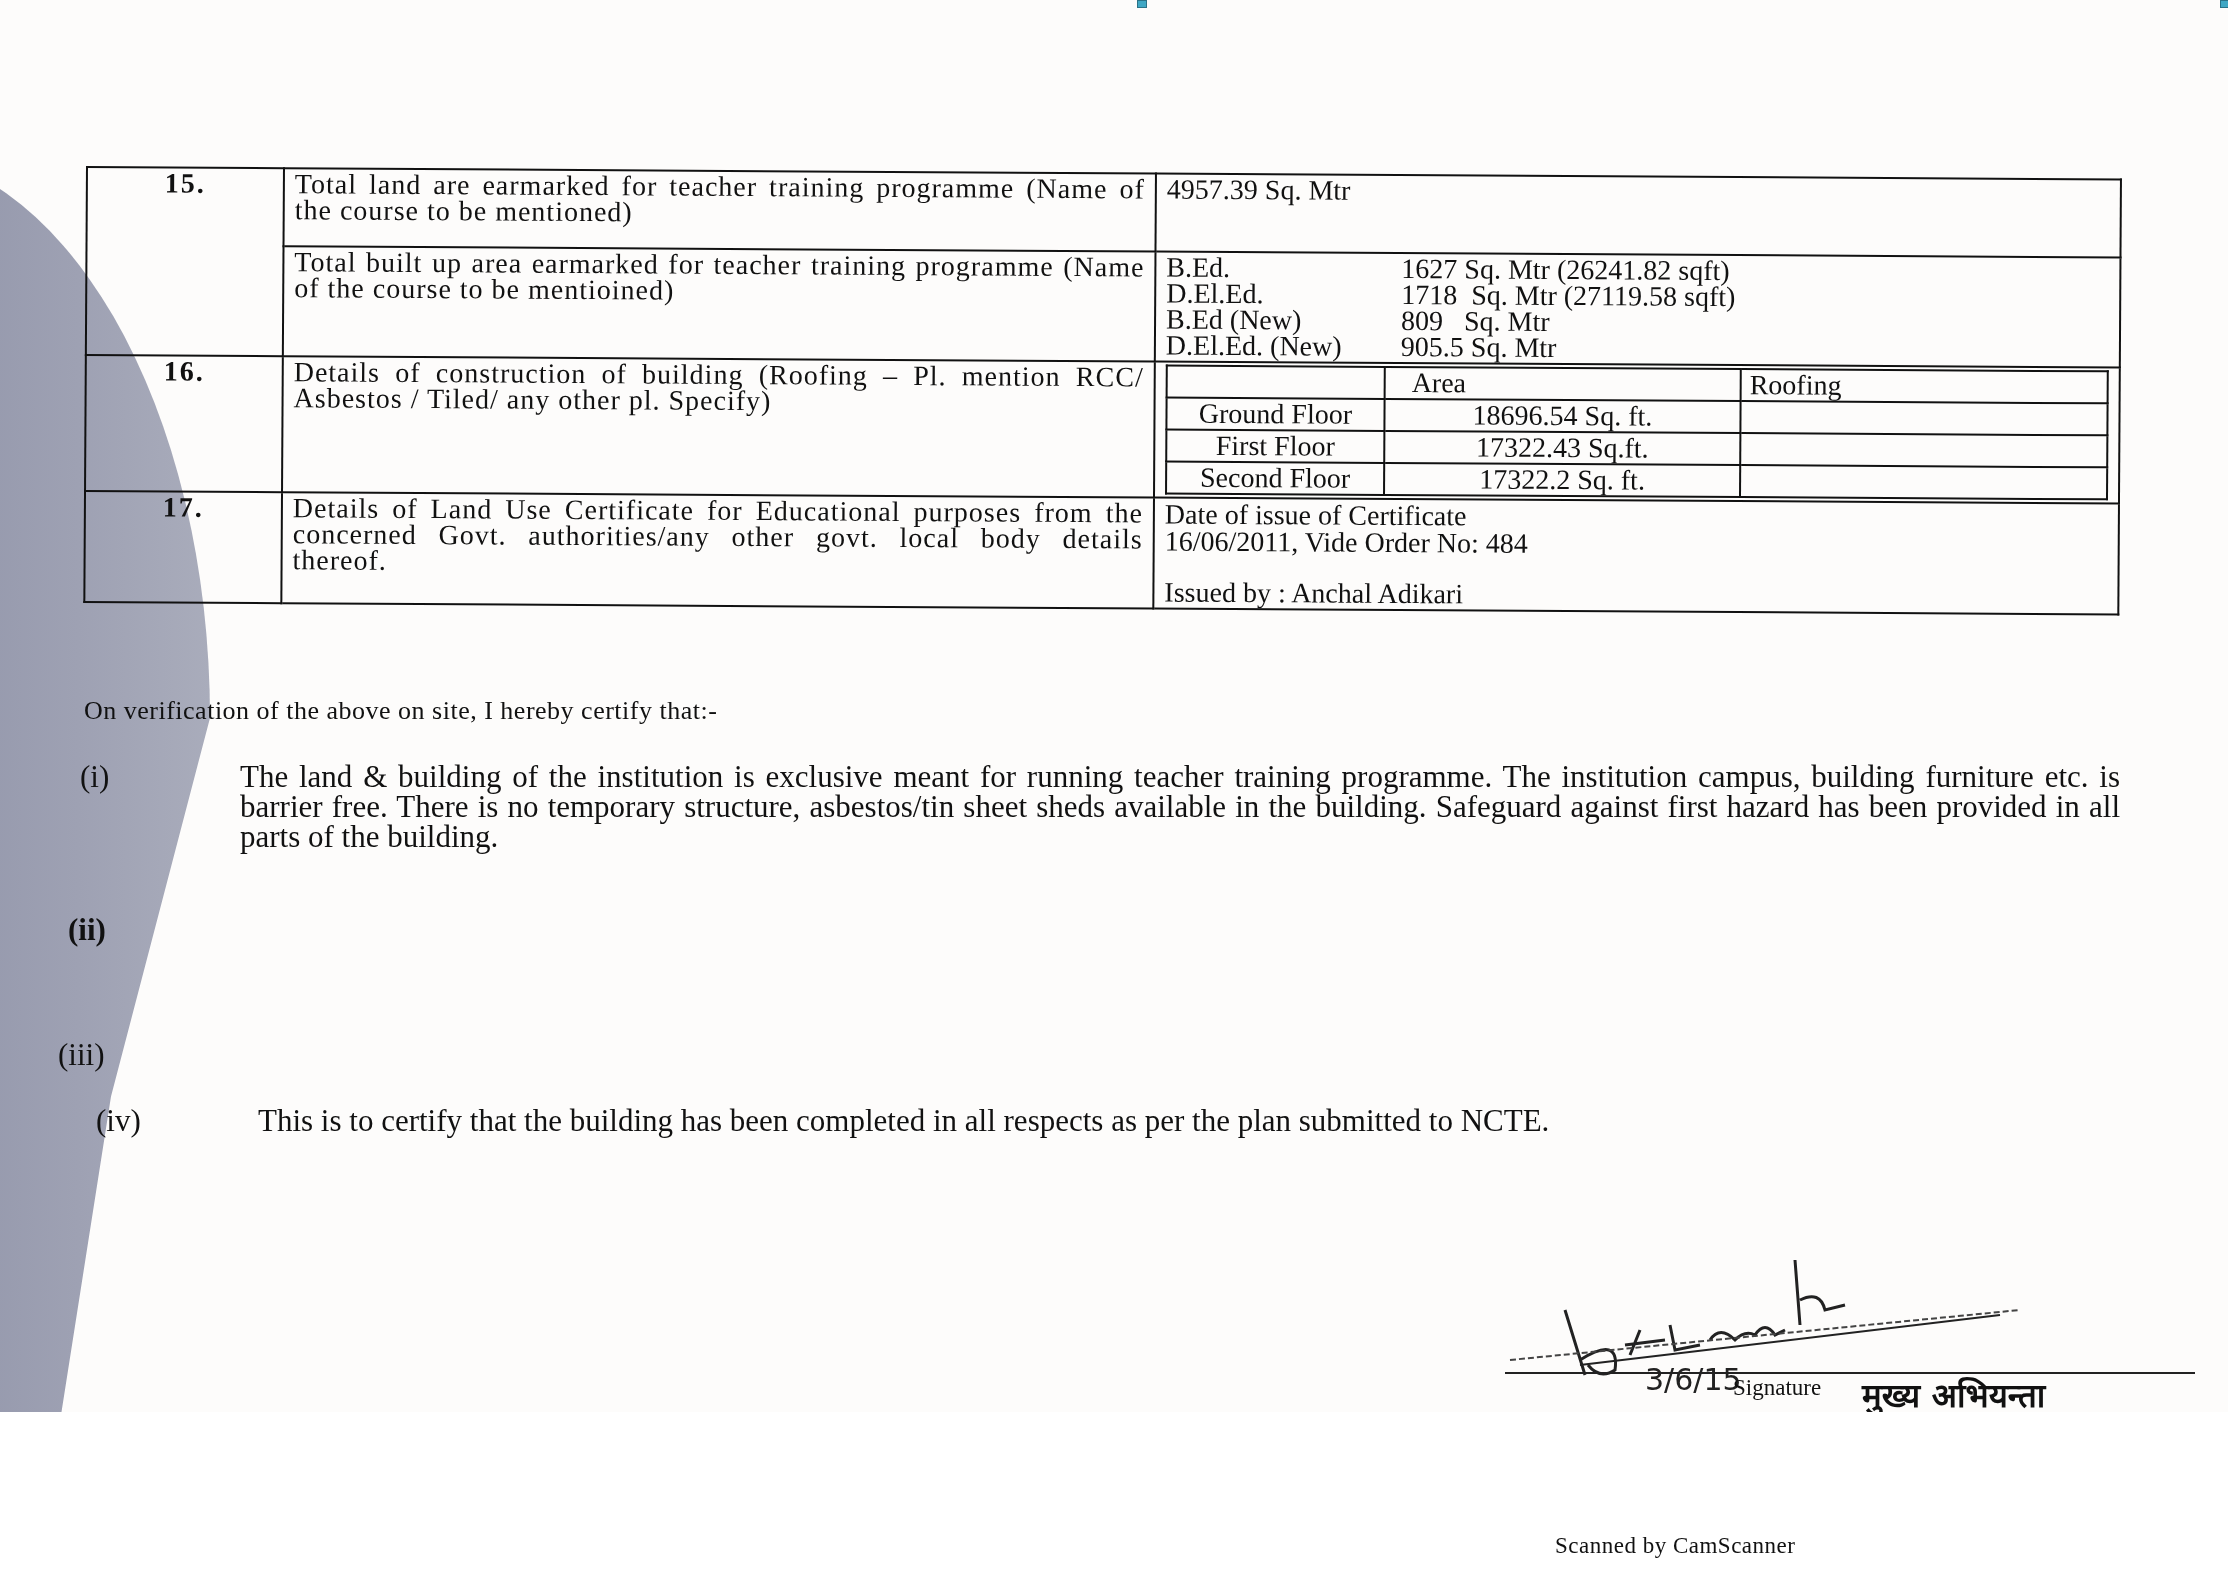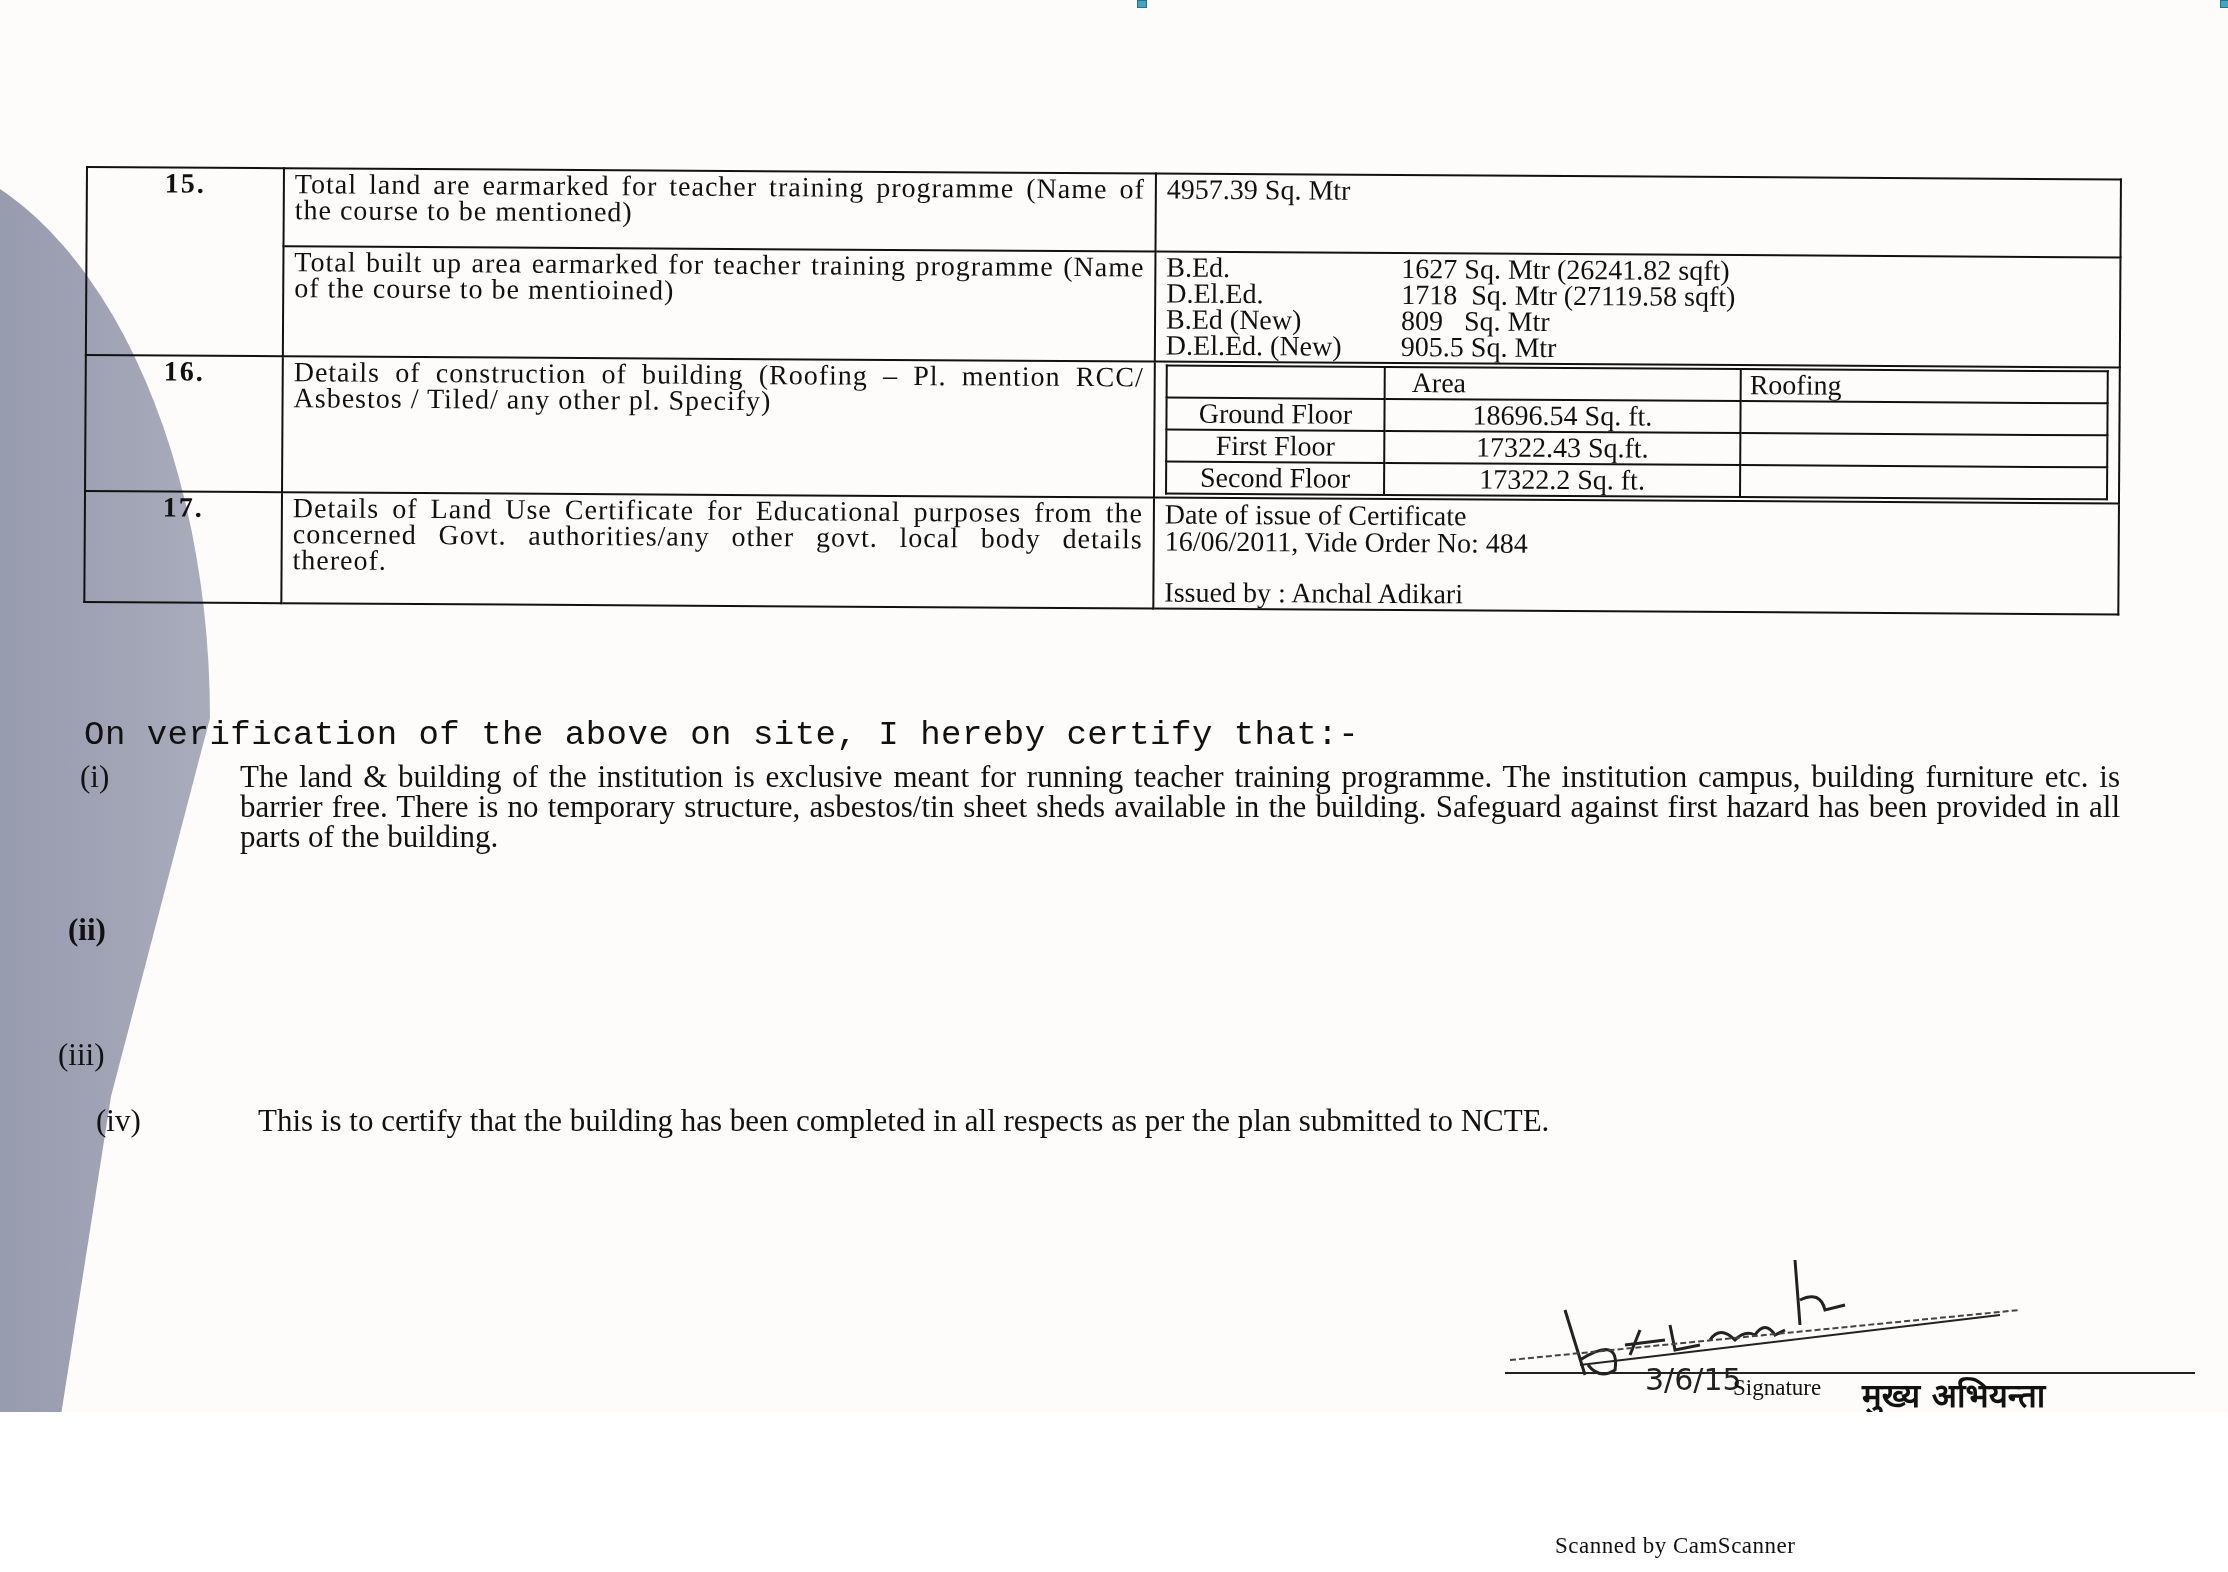--- a/index.html
+++ b/index.html
@@ -34,21 +34,21 @@
   .course-row .cn { width:235px; }
   table.floors { width:100%; border-collapse:collapse; font-size:28px; line-height:26px; }
   table.floors td { border:2px solid #111; padding:2px 8px; text-align:center; vertical-align:top; }
   table.floors td.fl { width:200px; }
   table.floors td.ar { width:320px; }
   table.floors td.rf { text-align:left; }
   td.a-wrap { padding:0; }
   .b15a { height:72px; }
   .date-box { line-height:27px; }
 
-  .intro { position:absolute; left:84px; top:716px; font-size:34px; letter-spacing:0.5px;font-family:Liberation Mono, monospace; }
+  .intro { position:absolute; left:84px; top:696px; font-size:26px; letter-spacing:0.5px; }
   .item { position:absolute; font-size:31px; line-height:30px; text-align:justify; }
   .item .lbl { position:absolute; left:0; top:0; }
   .item .txt { position:absolute; text-align:justify; text-align-last:left; }
   .bold .lbl, .bold .txt { font-weight:bold; }
 
   .sig-area { position:absolute; left:1500px; top:1240px; width:728px; height:180px; }
   .sig-line { position:absolute; left:1505px; top:1372px; width:690px; height:2px; background:#222; }
   .sig-label { position:absolute; left:1733px; top:1375px; font-size:23px; }
   .sig-stamp { position:absolute; left:1862px; top:1372px; font-size:33px; font-weight:bold; font-family:"DejaVu Sans", sans-serif;text-align:right; }
   .watermark { position:absolute; left:1555px; top:1533px; font-size:23px; letter-spacing:0.5px; }

